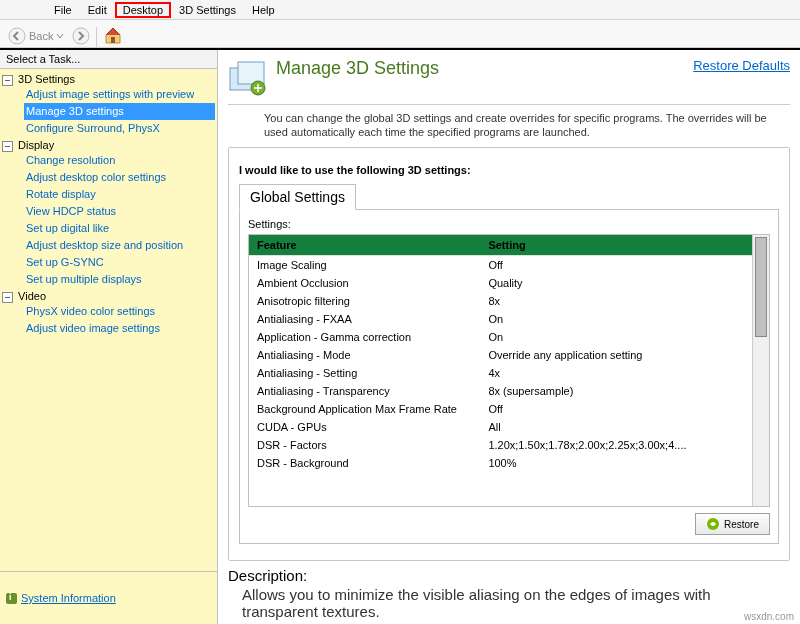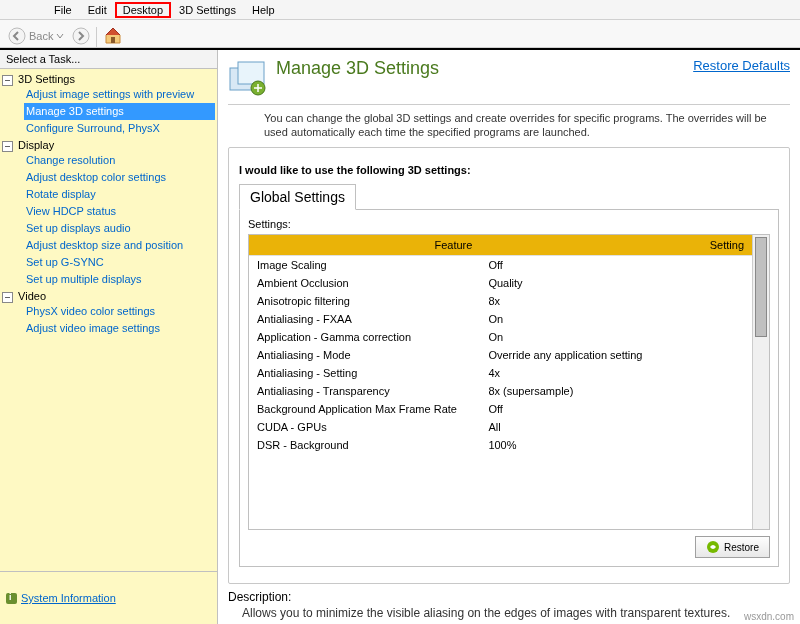--- a/index.html
+++ b/index.html
@@ -35,29 +35,29 @@
 .panel { border: 1px solid #c8c8c8; border-radius: 2px; padding: 16px 10px; flex: 1; display: flex; flex-direction: column; overflow: hidden; }
 .panel-title { font-weight: bold; font-size: 11px; margin-bottom: 8px; }
 .tabs { display: flex; }
 .tab { padding: 4px 10px; border: 1px solid #c0c0c0; background: #f3f3f3; cursor: default; font-size: 14px; border-bottom: none; }
 .tab.active { background: #fff; border-bottom: 1px solid #fff; position: relative; z-index: 2; }
 .tabbody { border: 1px solid #c0c0c0; margin-top: -1px; padding: 8px; flex: 1; display: flex; flex-direction: column; overflow: hidden; }
 .settings-lbl { font-size: 11px; margin-bottom: 4px; }
 .table-wrap { border: 1px solid #c0c0c0; flex: 1; overflow: hidden; display: flex; }
 .table-scroll { flex: 1; overflow-y: auto; }
 table { width: 100%; border-collapse: collapse; font-size: 11px; }
-th { text-align: right; font-weight: normal; padding: 4px 8px; border-bottom: 1px solid #e0e0e0; background: #eab308; }
+th { text-align: left; font-weight: bold; padding: 4px 8px; border-bottom: 1px solid #e0e0e0; background: #15803d; }
 td { padding: 3px 8px; }
 td.f { width: 46%; }
 .scrollbar { width: 17px; background: #f0f0f0; border-left: 1px solid #ccc; position: relative; }
 .scrollbar .thumb { position: absolute; top: 2px; left: 2px; right: 2px; height: 100px; background: #c0c0c0; border: 1px solid #888; }
 .btn-row { display: flex; justify-content: flex-end; margin-top: 6px; }
 .btn { display: flex; align-items: center; gap: 4px; padding: 3px 10px; border: 1px solid #a0a0a0; background: linear-gradient(#fdfdfd,#e8e8e8); cursor: default; font-size: 10px; }
 .nvlogo { width: 14px; height: 14px; }
-.desc-section { margin-top: 6px; font-size: 12px; }
+.desc-section { margin-top: 6px; font-size: 15px; }
 .desc-section .lbl { margin-bottom: 2px; }
 .desc-section .txt { margin-left: 14px; color: #333; }
 .footer-credit { position: absolute; bottom: 2px; right: 6px; font-size: 10px; color: #999; }
 </style>
 </head>
 <body>
 
 <div class="menubar">
   <span class="item">File</span>
   <span class="item">Edit</span>
@@ -104,21 +104,21 @@
         <a class="leaf sel">Manage 3D settings</a>
         <a class="leaf">Configure Surround, PhysX</a>
       </div>
       <div class="cat">
         <span class="toggle">–</span>
         <span class="cat-label">Display</span>
         <a class="leaf">Change resolution</a>
         <a class="leaf">Adjust desktop color settings</a>
         <a class="leaf">Rotate display</a>
         <a class="leaf">View HDCP status</a>
-        <a class="leaf">Set up displays audio</a>
+        <a class="leaf">Set up digital like</a>
         <a class="leaf">Adjust desktop size and position</a>
         <a class="leaf">Set up G-SYNC</a>
         <a class="leaf">Set up multiple displays</a>
       </div>
       <div class="cat">
         <span class="toggle">–</span>
         <span class="cat-label">Video</span>
         <a class="leaf">PhysX video color settings</a>
         <a class="leaf">Adjust video image settings</a>
       </div>
@@ -193,20 +193,24 @@
                     <td class="f">Antialiasing - Transparency</td>
                     <td>8x (supersample)</td>
                   </tr>
                   <tr>
                     <td class="f">Background Application Max Frame Rate</td>
                     <td>Off</td>
                   </tr>
                   <tr>
                     <td class="f">CUDA - GPUs</td>
                     <td>All</td>
+                  </tr>
+                  <tr>
+                    <td class="f">DSR - Factors</td>
+                    <td>1.20x;1.50x;1.78x;2.00x;2.25x;3.00x;4....</td>
                   </tr>
                   <tr>
                     <td class="f">DSR - Background</td>
                     <td>100%</td>
                   </tr>
                 </tbody>
             </table>
           </div>
           <div class="scrollbar">
               <div class="thumb"></div>

